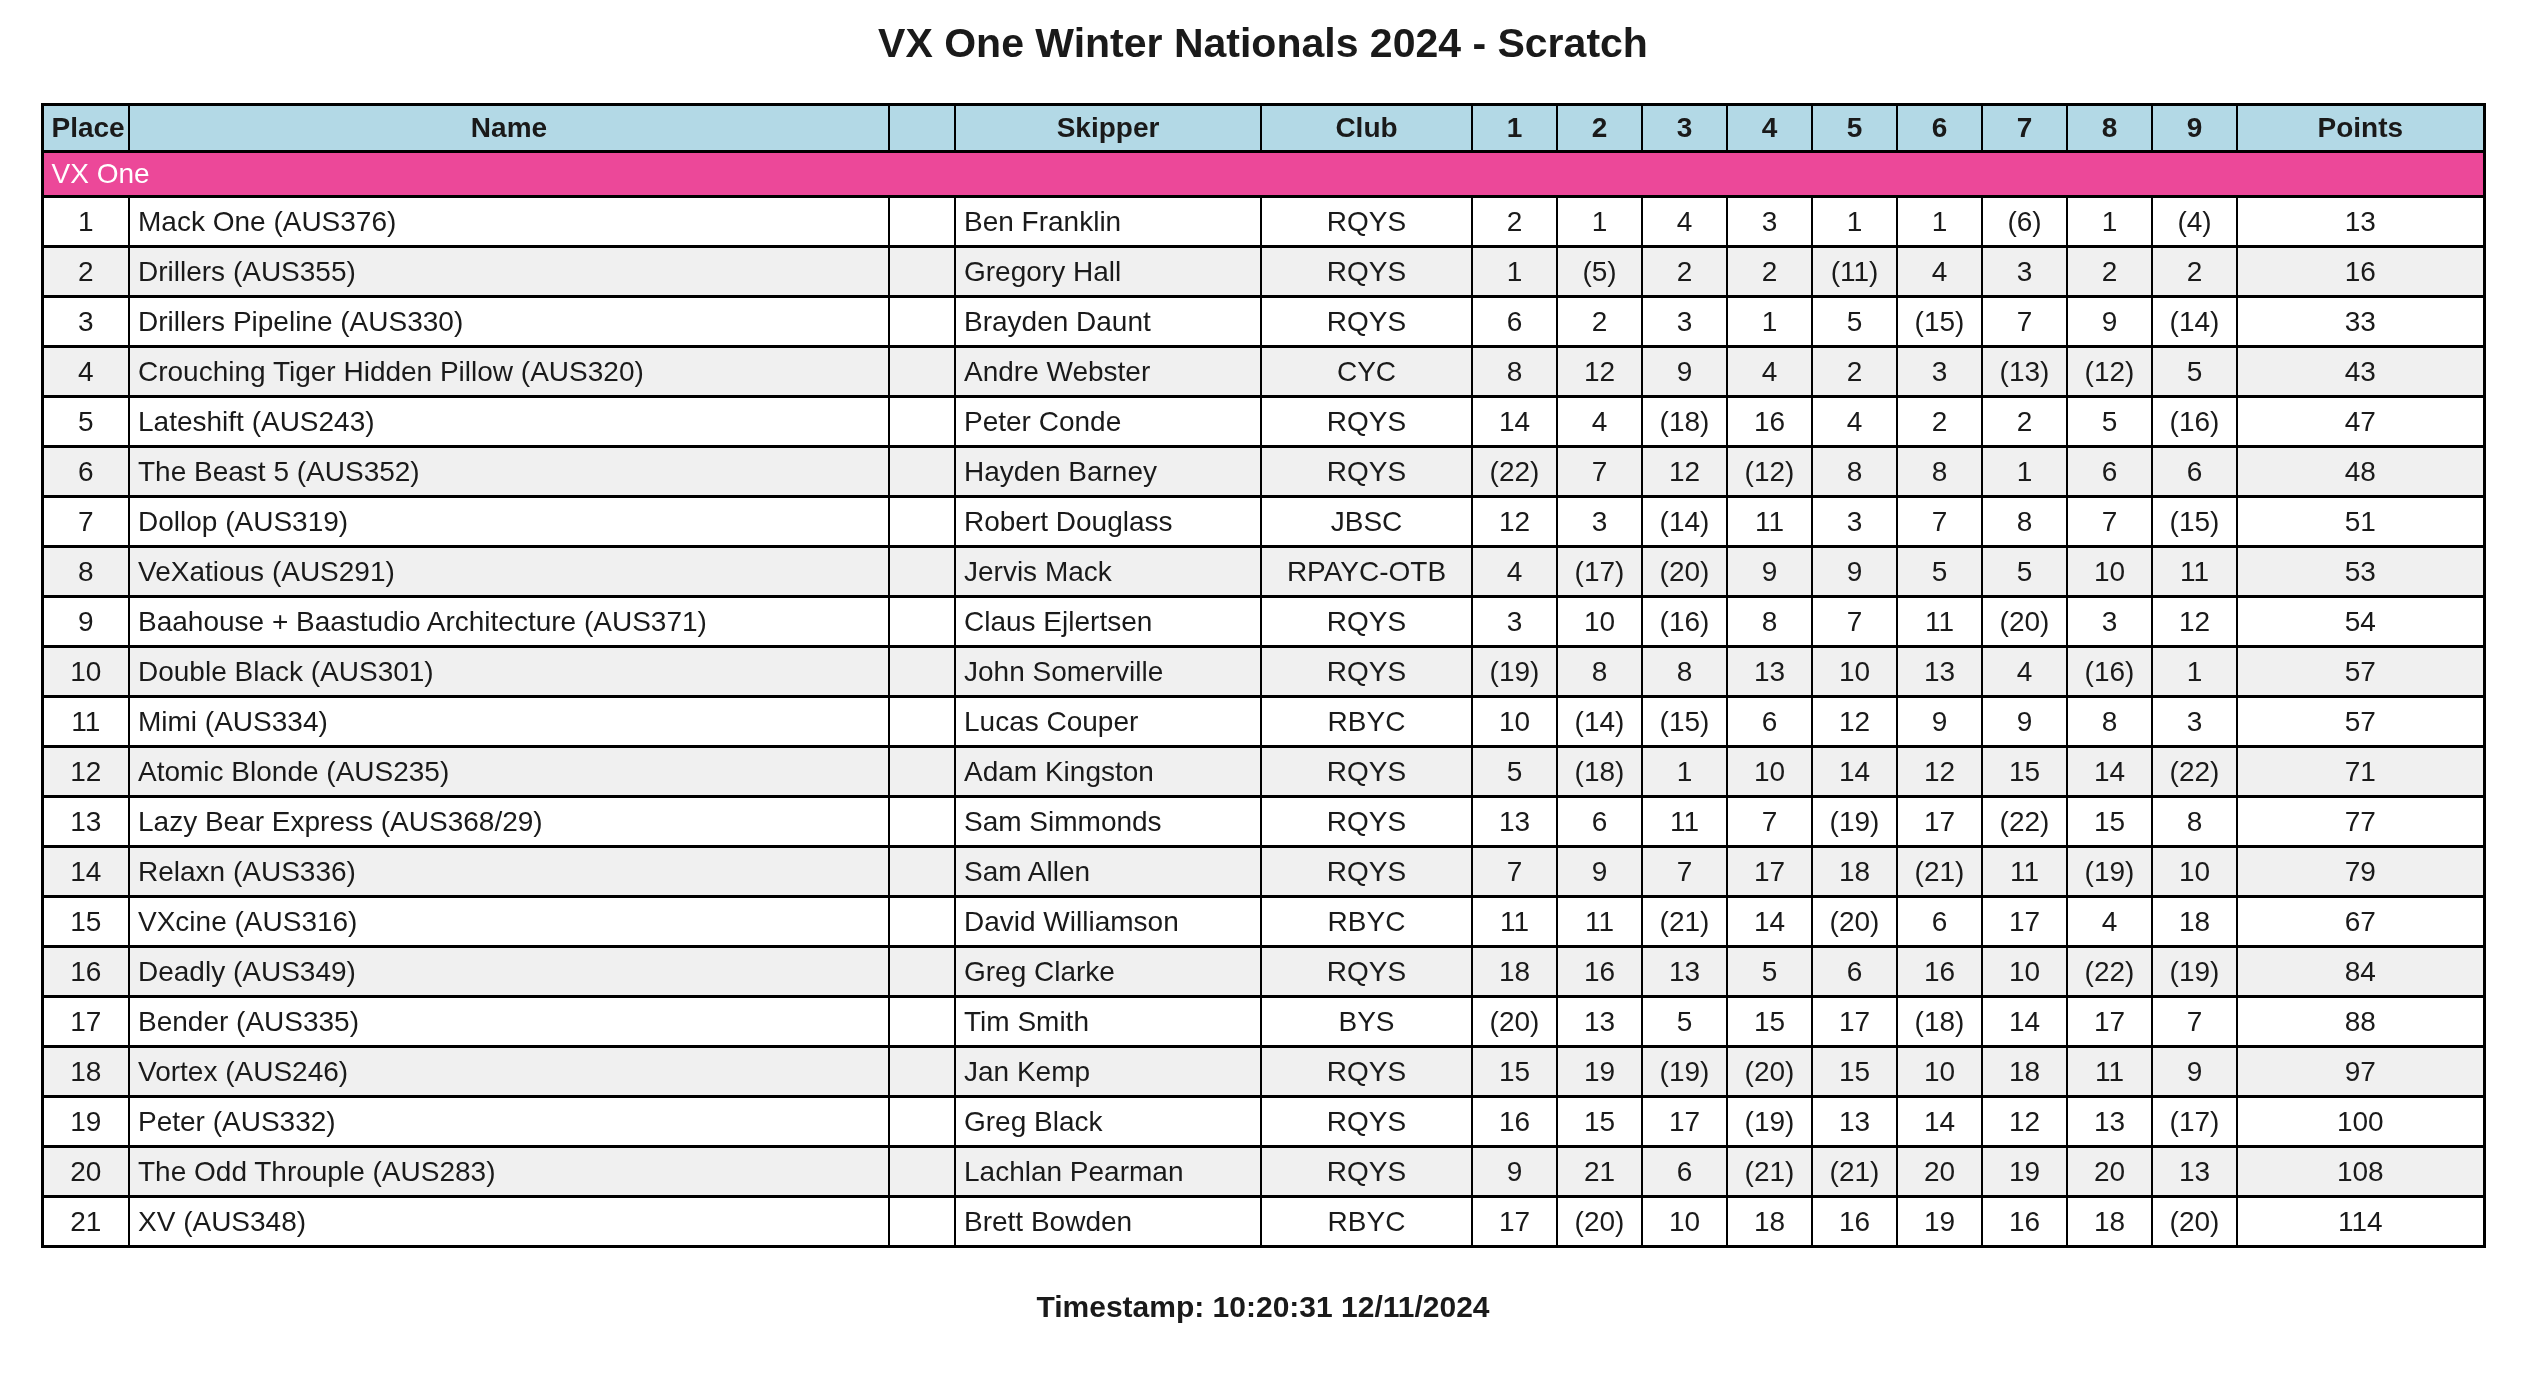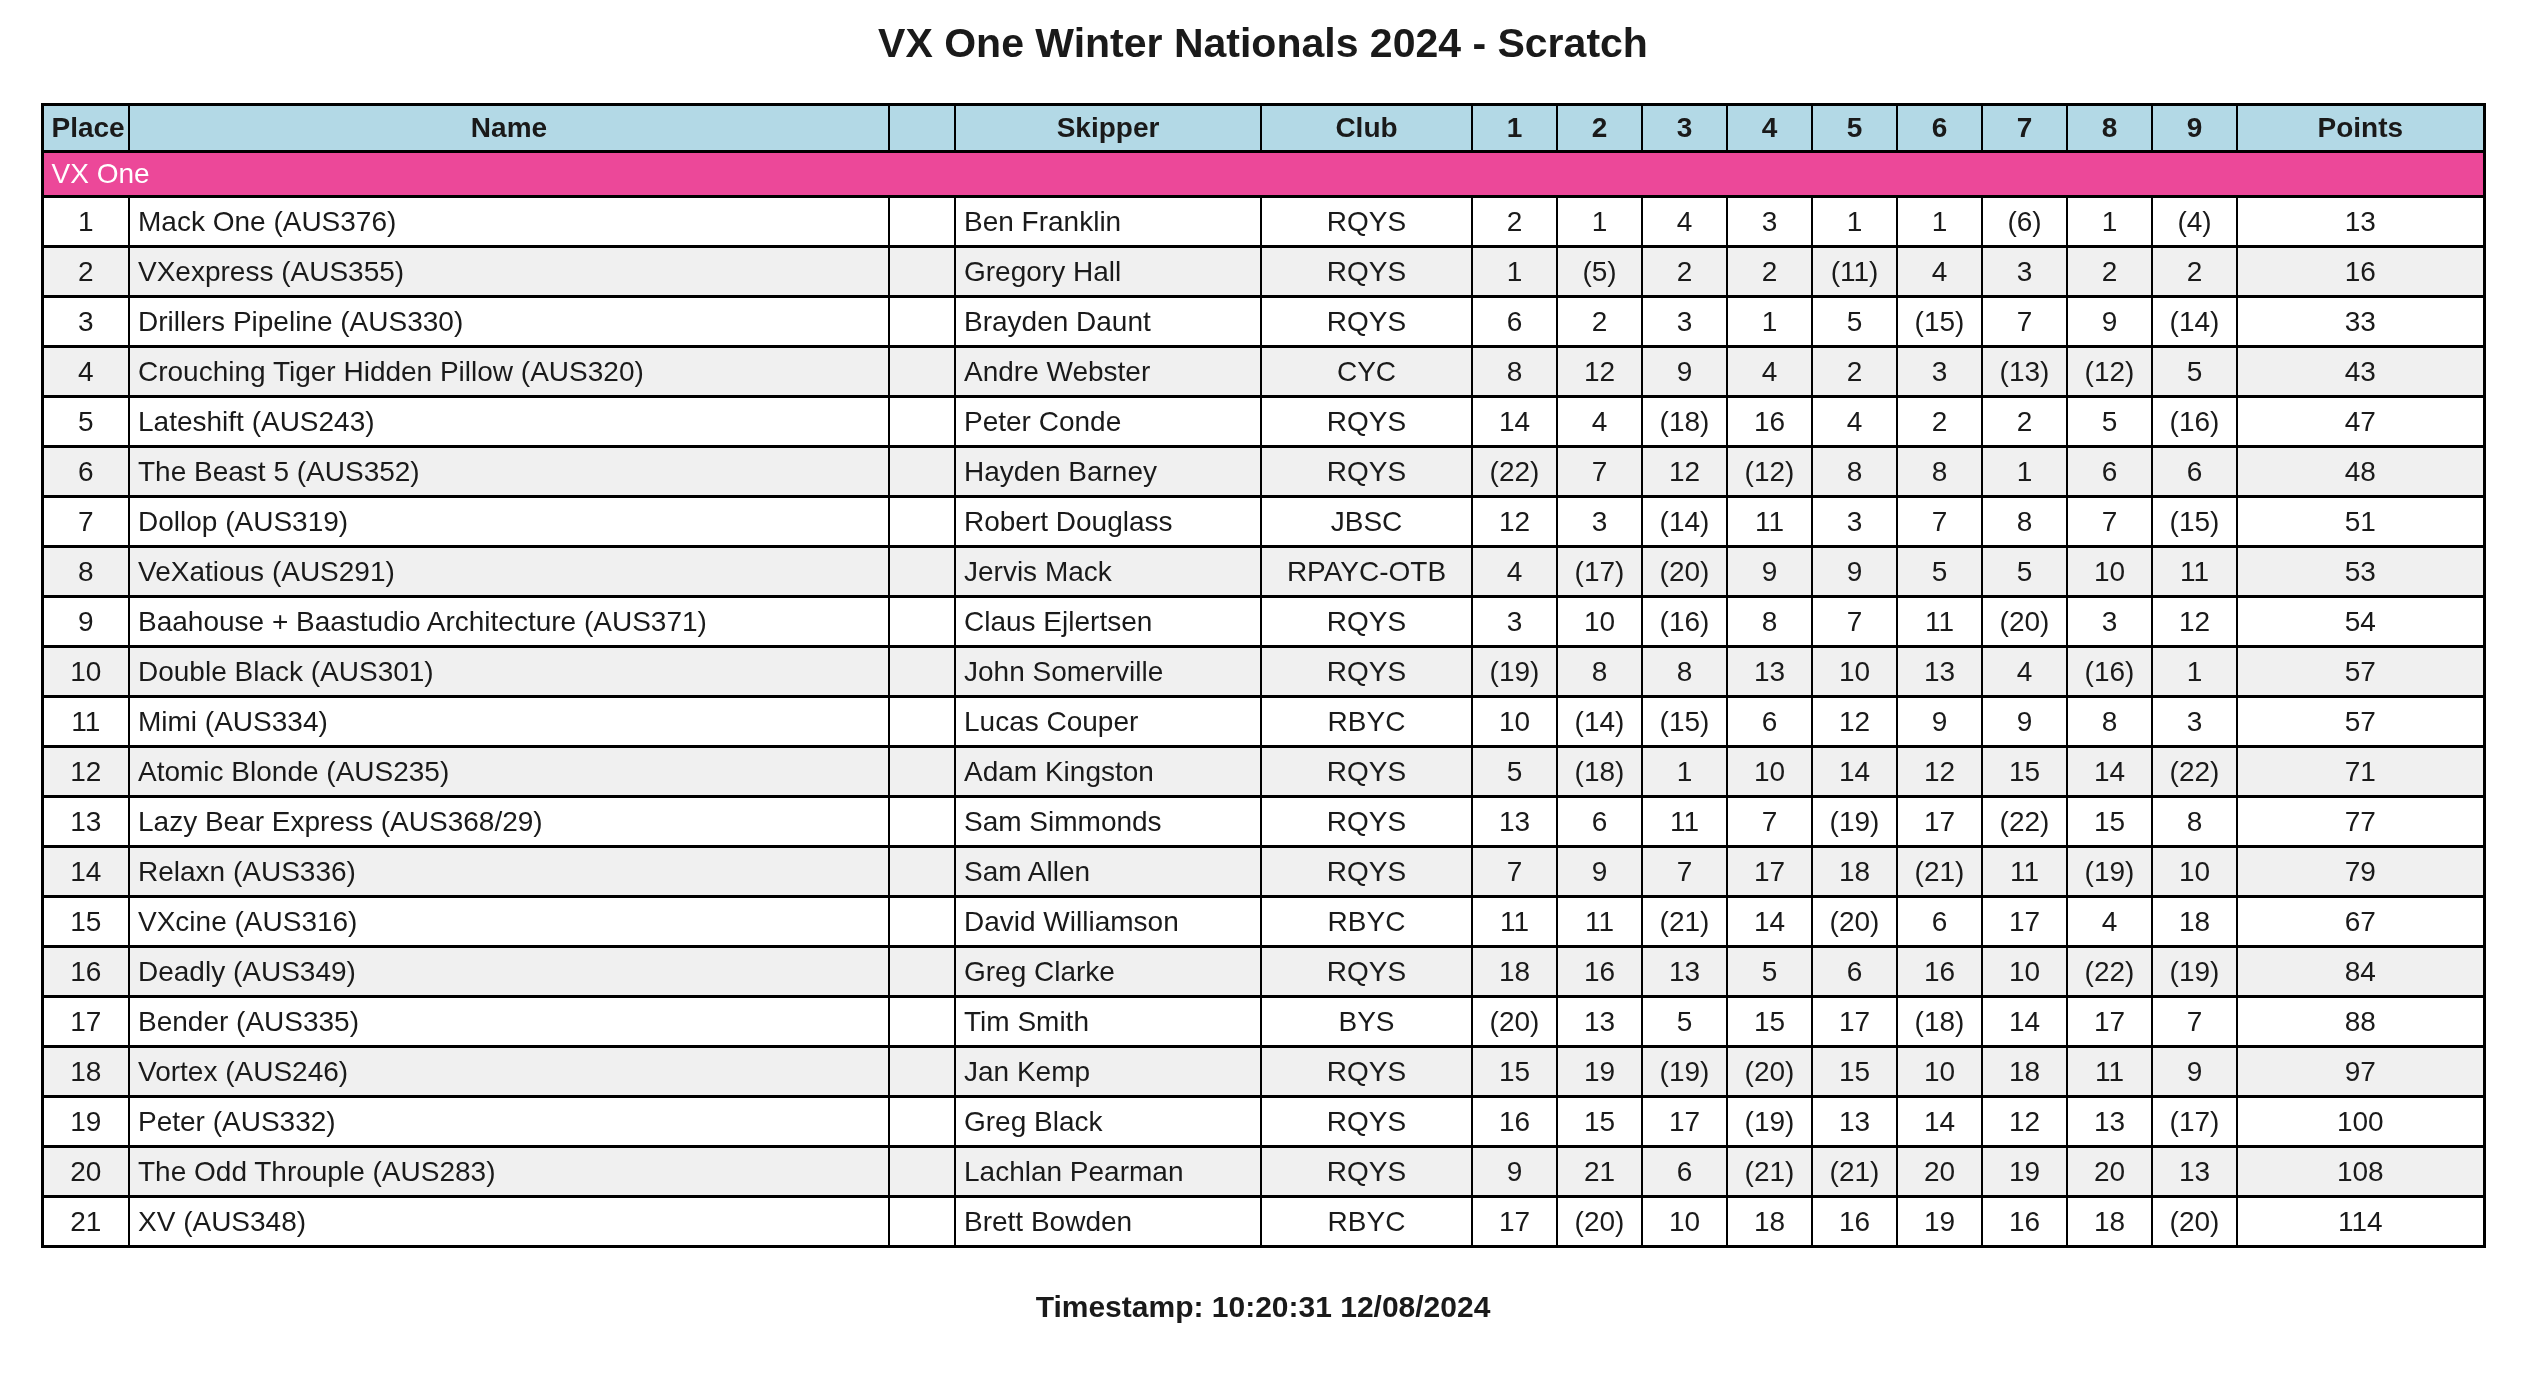--- a/index.html
+++ b/index.html
@@ -130,21 +130,21 @@
         <td class="c-race">3</td>
         <td class="c-race">1</td>
         <td class="c-race">1</td>
         <td class="c-race">(6)</td>
         <td class="c-race">1</td>
         <td class="c-race">(4)</td>
         <td class="c-points">13</td>
       </tr>
       <tr class="data-row alt">
         <td class="c-place">2</td>
-        <td class="c-name">VXexpress (AUS355)</td>
+        <td class="c-name">Drillers (AUS355)</td>
         <td class="c-spacer"></td>
         <td class="c-skipper">Gregory Hall</td>
         <td class="c-club">RQYS</td>
         <td class="c-race">1</td>
         <td class="c-race">(5)</td>
         <td class="c-race">2</td>
         <td class="c-race">2</td>
         <td class="c-race">(11)</td>
         <td class="c-race">4</td>
         <td class="c-race">3</td>
@@ -471,13 +471,13 @@
         <td class="c-race">16</td>
         <td class="c-race">19</td>
         <td class="c-race">16</td>
         <td class="c-race">18</td>
         <td class="c-race">(20)</td>
         <td class="c-points">114</td>
       </tr>
     </tbody>
 </table>
 
-<div class="timestamp">Timestamp: 10:20:31 12/08/2024</div>
+<div class="timestamp">Timestamp: 10:20:31 12/11/2024</div>
 
 </body></html>

